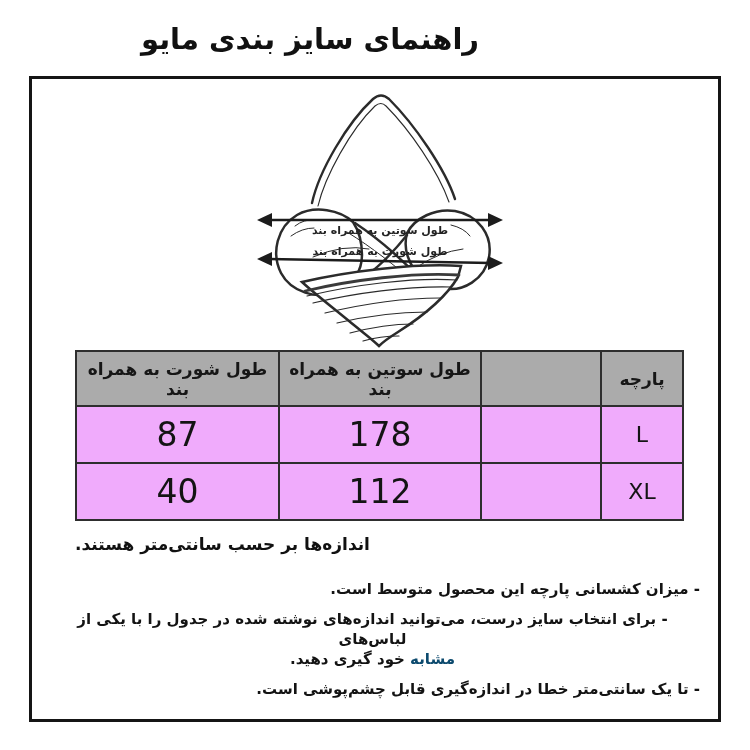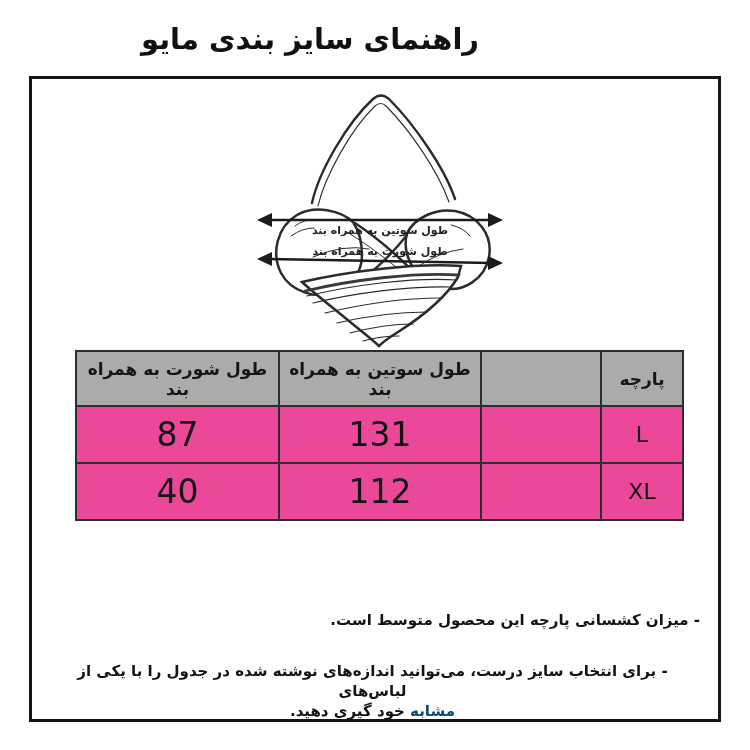--- a/index.html
+++ b/index.html
@@ -16,34 +16,34 @@
 
   .arrow-label { position:absolute; left:255px; width:250px; text-align:center;
                  font-size:11px; font-weight:bold; color:#222; direction:rtl; }
   .arrow-label.bra   { top:224px; }
   .arrow-label.brief { top:245px; }
 
   table.size-table { position:absolute; left:75px; top:350px; width:607px;
                      border-collapse:collapse; direction:rtl; table-layout:fixed; }
   table.size-table td, table.size-table th { border:2px solid #2e2e2e; text-align:center; vertical-align:middle; }
   table.size-table thead th { background:#ababab; height:55px; font-size:17px; font-weight:bold; color:#161616; }
-  table.size-table tbody td { background:#ec4899; height:57px; color:#141414; }
+  table.size-table tbody td { background:#f0abfc; height:57px; color:#141414; }
   td.num  { font-size:33px; font-weight:500; }
   td.size { font-size:22px; font-weight:500; }
   col.c-size  { width:82px; }
   col.c-empty { width:120px; }
   col.c-bra   { width:202px; }
   col.c-brief { width:203px; }
 
   .unit-note { position:absolute; left:75px; top:534px; direction:rtl; white-space:nowrap;
                font-size:17px; font-weight:bold; color:#111; }
 
   .notes { position:absolute; left:45px; top:579px; width:655px; direction:rtl;
            text-align:right; color:#131313; font-size:15px; font-weight:bold; line-height:20px; }
-  .notes .bullet { margin-bottom:10px;margin-top:31px; }
+  .notes .bullet { margin-bottom:10px; }
   .notes .bullet.third { margin-bottom:10px;text-align:center; }
   .red-word { color:#0c4a6e; }
 </style>
 </head>
 <body>
 
 <div id="page">
 
   <div class="title">راهنمای سایز بندی مایو</div>
 
@@ -105,31 +105,33 @@
         <th>پارچه</th>
         <th></th>
         <th>طول سوتین به همراه بند</th>
         <th>طول شورت به همراه بند</th>
       </tr>
     </thead>
     <tbody>
       <tr>
         <td class="size">L</td>
         <td></td>
-        <td class="num">131</td>
+        <td class="num">178</td>
         <td class="num">87</td>
       </tr>
       <tr>
         <td class="size">XL</td>
         <td></td>
         <td class="num">112</td>
         <td class="num">40</td>
       </tr>
     </tbody>
   </table>
 
+  <div class="unit-note">اندازه‌ها بر حسب سانتی‌متر هستند.</div>
 
   <div class="notes">
     <div class="bullet">- میزان کشسانی پارچه این محصول متوسط است.</div>
     <div class="bullet third"><span>- برای انتخاب سایز درست، می‌توانید اندازه‌های نوشته شده در جدول را با یکی از لباس‌های</span><br><span class="red-word">مشابه</span><span> خود گیری دهید.</span></div>
+    <div class="bullet">- تا یک سانتی‌متر خطا در اندازه‌گیری قابل چشم‌پوشی است.</div>
   </div>
 
 </div>
 
 </body></html>

